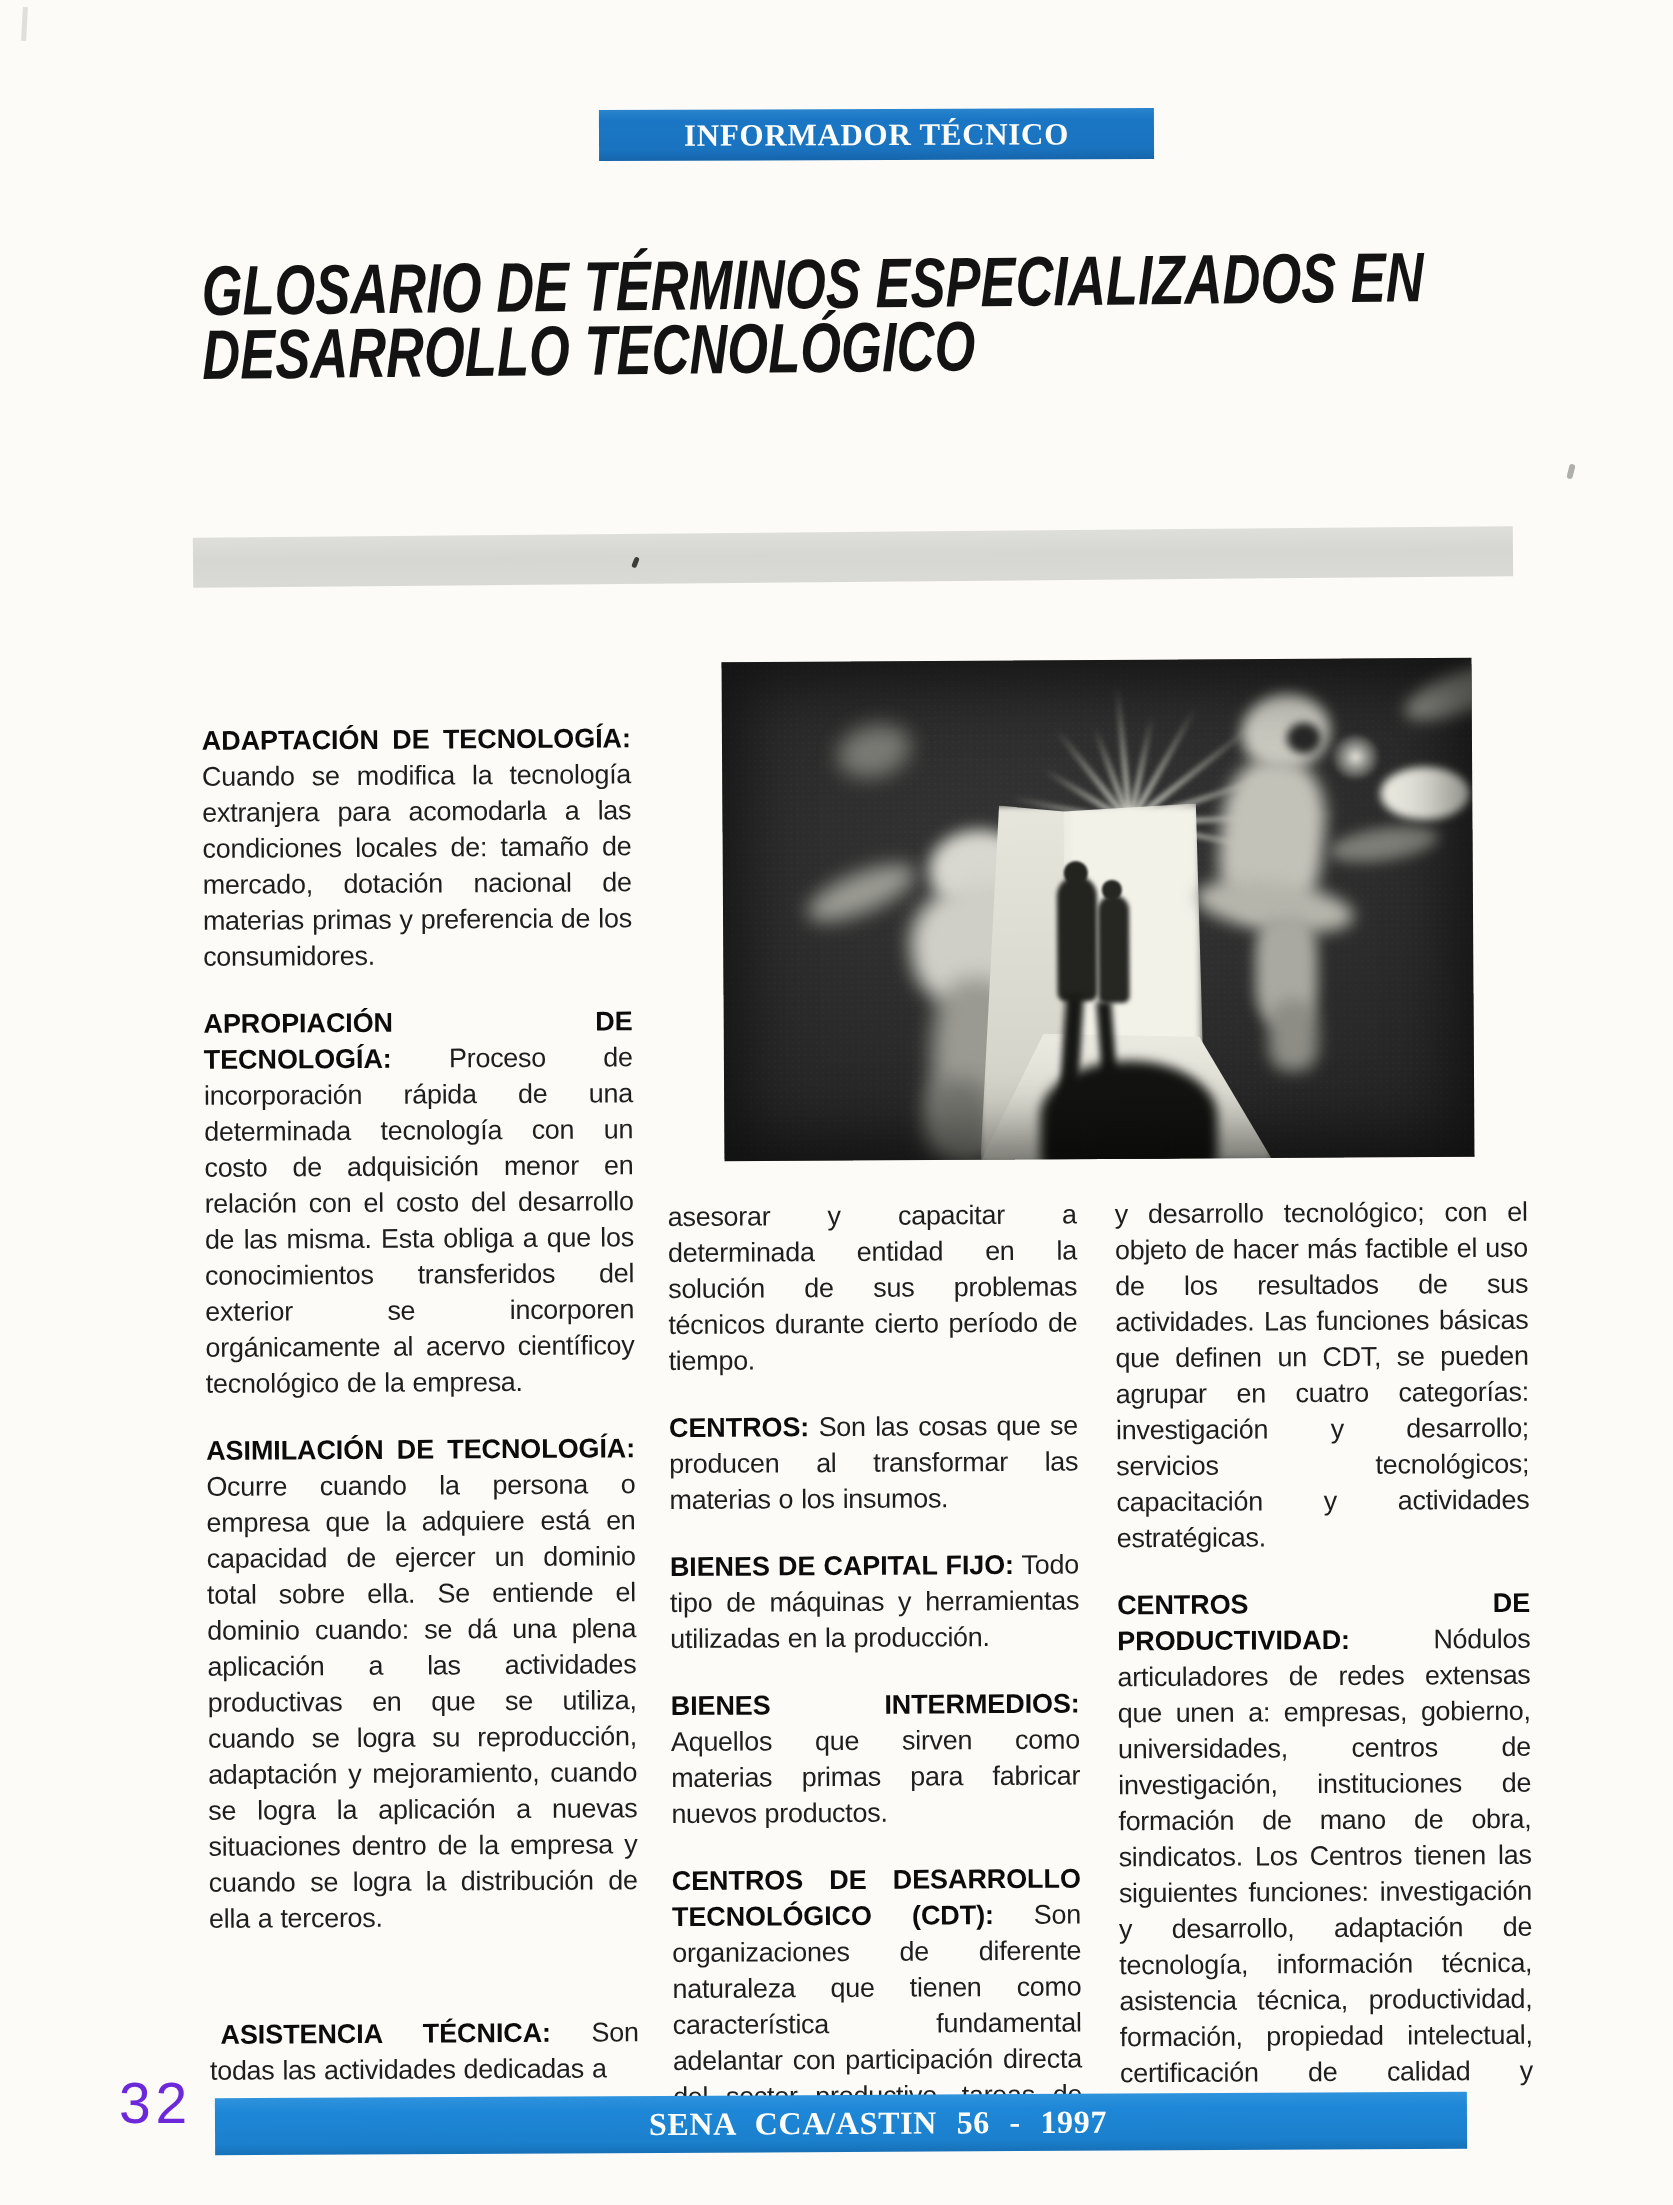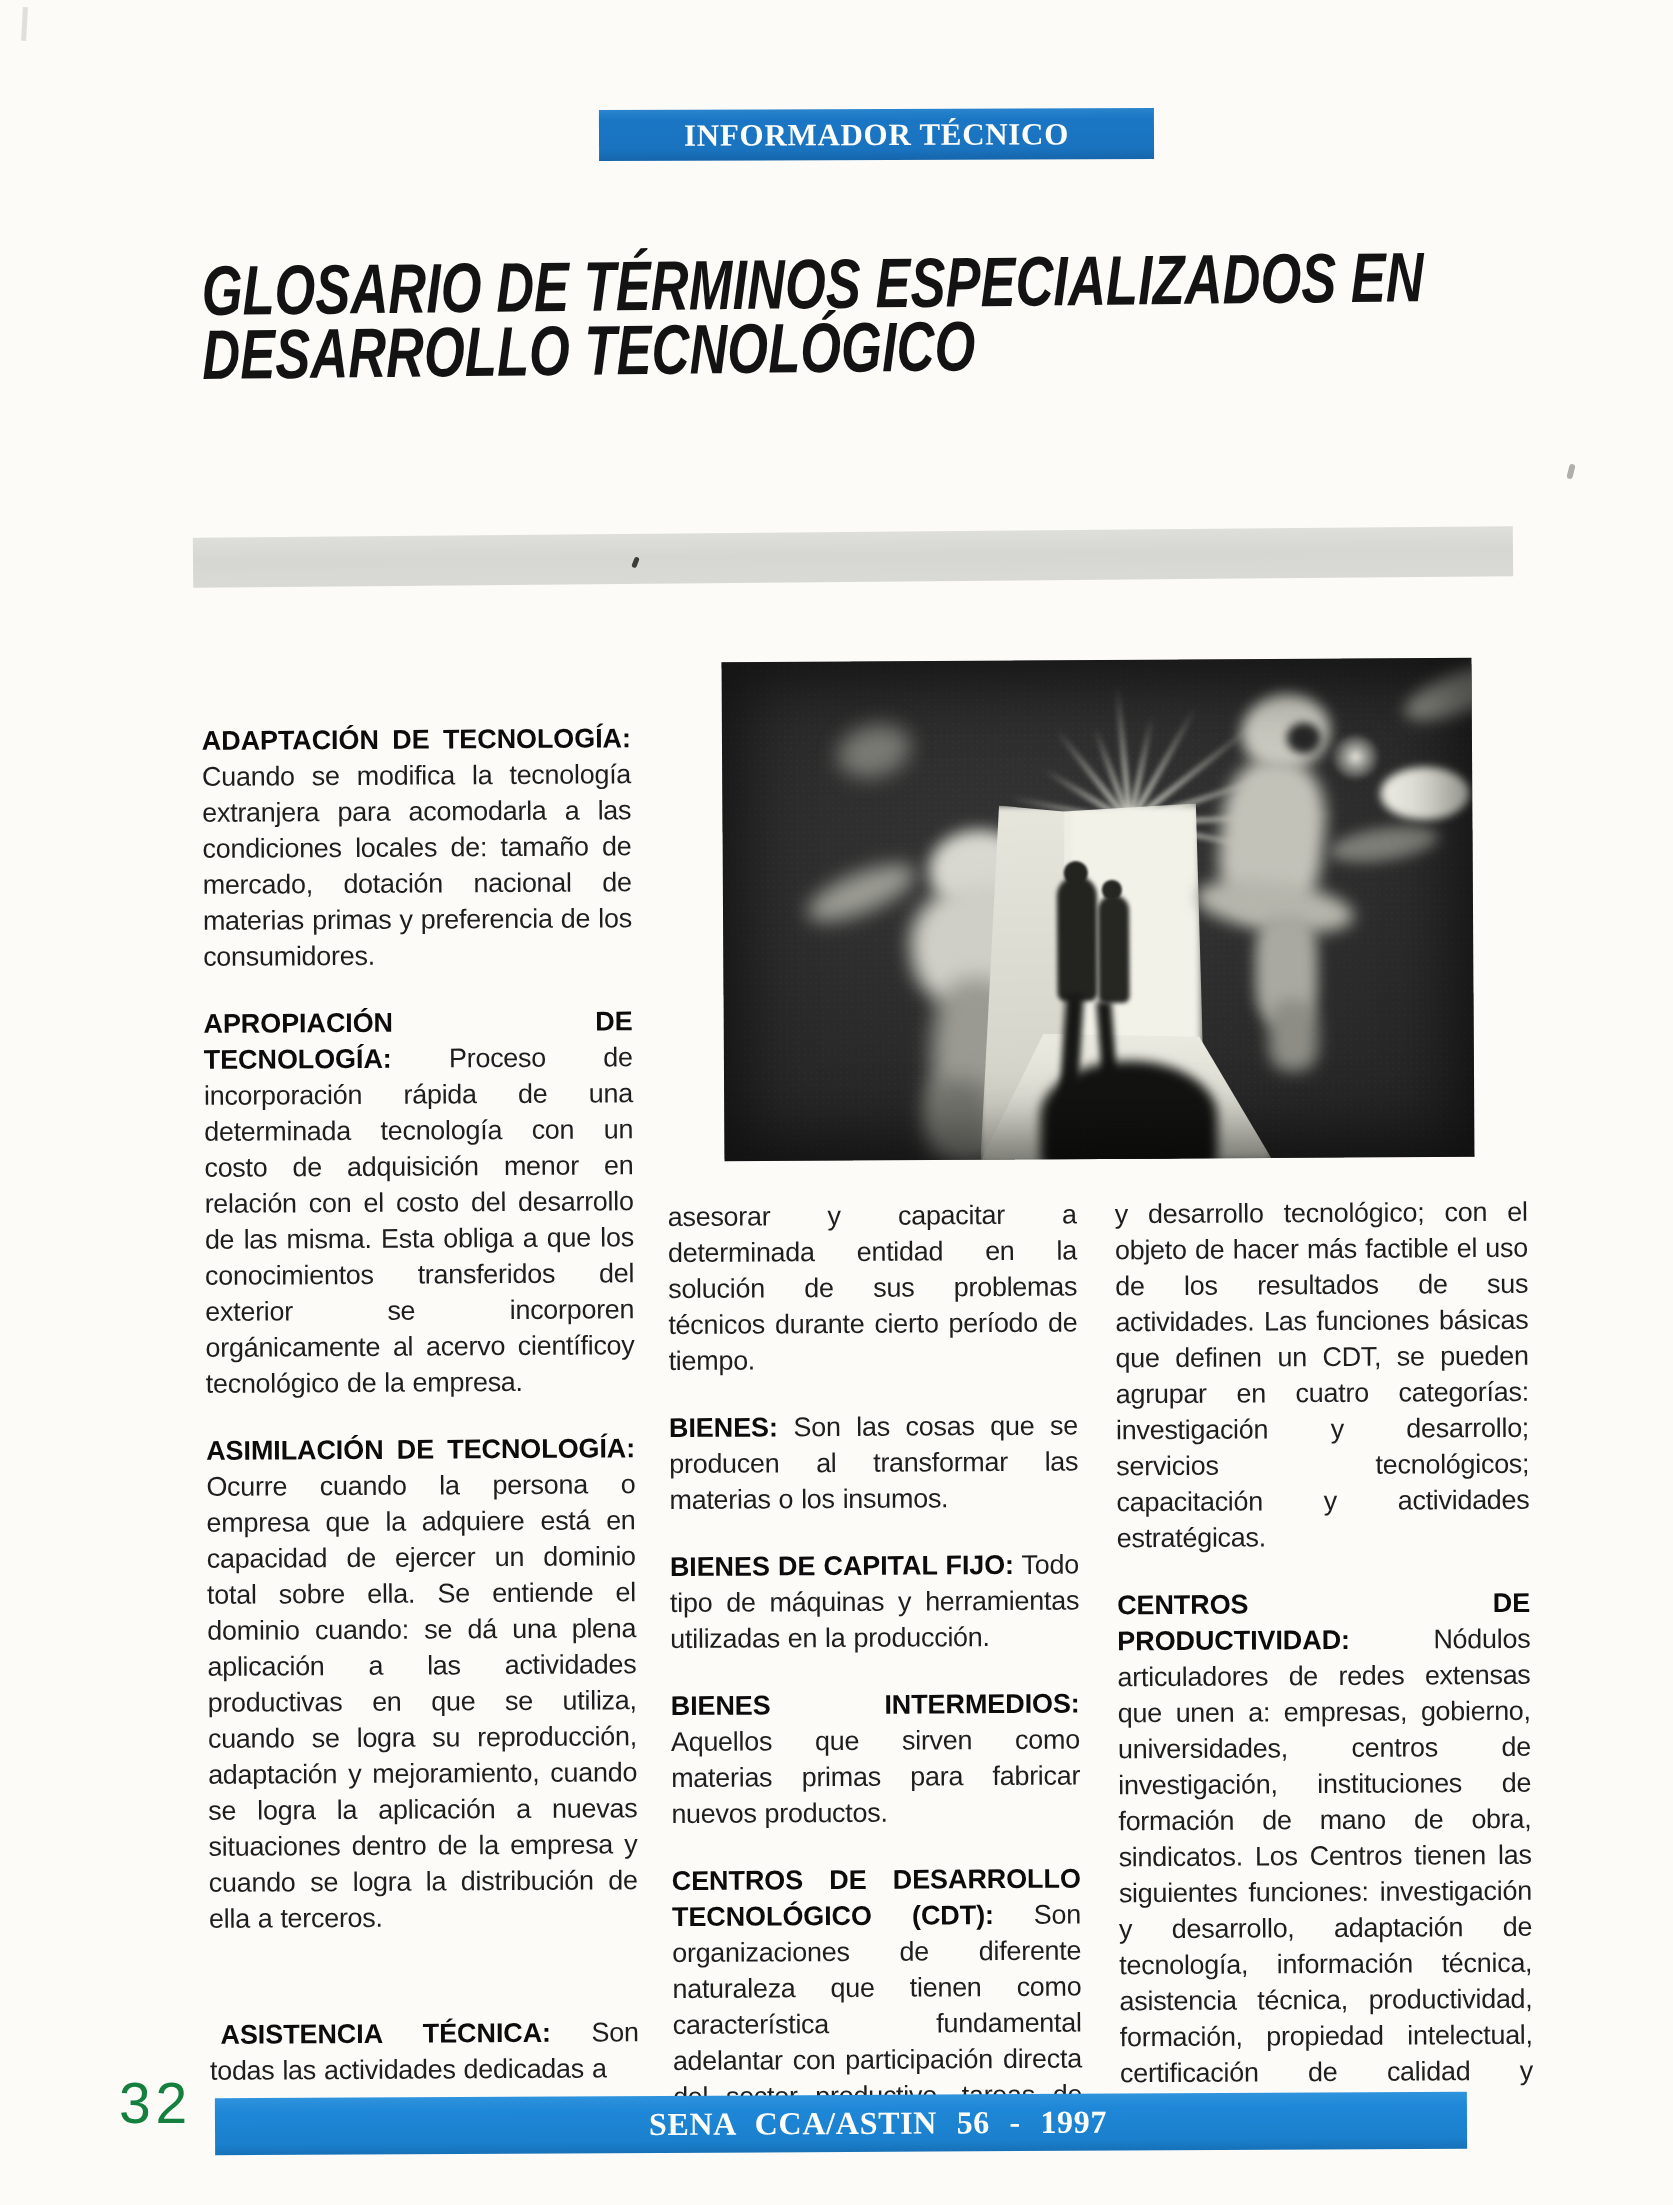--- a/index.html
+++ b/index.html
@@ -113,21 +113,21 @@
   .col{position:absolute;text-align:justify;}
   .col1{left:204px;top:719px;width:429px;}
   .col2{left:667px;top:1198px;width:409px;}
   .col3{left:1114px;top:1198px;width:413px;}
   .entry{margin:0 0 31px 0;font-size:27px;line-height:36px;letter-spacing:-0.3px;
     color:#1e1e1e;word-spacing:0.7px;}
   .entry .term{font-weight:700;color:#0c0c0c;letter-spacing:-0.1px;}
   .entry-asistencia{margin-top:80px;text-indent:10.8px;}
   
   .page-number{position:absolute;left:119px;top:2070px;font-size:57px;font-weight:400;
-    color:#15803d;letter-spacing:4.7px;}
+    color:#6d28d9;letter-spacing:4.7px;}
   .banner-bottom{
     position:absolute;left:215px;top:2095px;width:1252px;height:57px;
     background:linear-gradient(180deg,#2f93dd 0%,#1e87d7 25%,#1b80cd 80%,#1671b8 100%);
     transform:rotate(-0.3deg);
     display:flex;align-items:center;justify-content:center;
   }
   .banner-bottom-text{
     font-family:"Liberation Serif", serif;font-weight:700;font-size:32px;color:#fdfdfa;
     letter-spacing:0.7px;word-spacing:10.8px;transform:translateX(37px);
   }
@@ -203,21 +203,21 @@
 
     <section class="col col1">
       <p class="entry"><b class="term">ADAPTACIÓN DE TECNOLOGÍA:</b> <span class="def">Cuando se modifica la tecnología extranjera para acomodarla a las condiciones locales de: tamaño de mercado, dotación nacional de materias primas y preferencia de los consumidores.</span></p>
       <p class="entry"><b class="term">APROPIACIÓN DE TECNOLOGÍA:</b> <span class="def">Proceso de incorporación rápida de una determinada tecnología con un costo de adquisición menor en relación con el costo del desarrollo de las misma. Esta obliga a que los conocimientos transferidos del exterior se incorporen orgánicamente al acervo científicoy tecnológico de la empresa.</span></p>
       <p class="entry"><b class="term">ASIMILACIÓN DE TECNOLOGÍA:</b> <span class="def">Ocurre cuando la persona o empresa que la adquiere está en capacidad de ejercer un dominio total sobre ella.  Se entiende el dominio cuando: se dá una plena aplicación a las actividades productivas en que se utiliza, cuando se logra su reproducción, adaptación y mejoramiento, cuando se logra la aplicación a nuevas situaciones dentro de la empresa y cuando se logra la distribución de ella a terceros.</span></p>
       <p class="entry entry-asistencia"><b class="term">ASISTENCIA TÉCNICA:</b> <span class="def">Son todas las actividades dedicadas a</span></p>
     </section>
 
     <section class="col col2">
       <p class="entry"><span class="def">asesorar y capacitar a determinada entidad en la solución de sus problemas técnicos durante cierto período de tiempo.</span></p>
-      <p class="entry"><b class="term">BIENES:</b> <span class="def">Son las cosas que se producen al transformar las materias o los insumos.</span></p>
+      <p class="entry"><b class="term">CENTROS:</b> <span class="def">Son las cosas que se producen al transformar las materias o los insumos.</span></p>
       <p class="entry"><b class="term">BIENES DE CAPITAL FIJO:</b> <span class="def">Todo tipo de máquinas y herramientas utilizadas en la producción.</span></p>
       <p class="entry"><b class="term">BIENES INTERMEDIOS:</b> <span class="def">Aquellos que sirven como materias primas para fabricar nuevos productos.</span></p>
       <p class="entry"><b class="term">CENTROS DE DESARROLLO TECNOLÓGICO (CDT):</b> <span class="def">Son organizaciones de diferente naturaleza que tienen como característica fundamental adelantar con participación directa del sector productivo, tareas de investigación</span></p>
     </section>
 
     <section class="col col3">
       <p class="entry"><span class="def">y desarrollo tecnológico; con el objeto de hacer más factible el uso de los resultados de sus actividades. Las funciones básicas que definen un CDT, se pueden agrupar en cuatro categorías: investigación y desarrollo; servicios tecnológicos; capacitación y actividades estratégicas.</span></p>
       <p class="entry"><b class="term">CENTROS DE PRODUCTIVIDAD:</b> <span class="def">Nódulos articuladores de redes extensas que unen a: empresas, gobierno, universidades, centros de investigación, instituciones de formación de mano de obra, sindicatos.  Los Centros tienen las siguientes funciones: investigación y desarrollo, adaptación de tecnología, información técnica, asistencia técnica, productividad, formación, propiedad intelectual, certificación de calidad y metrología.</span></p>
     </section>
 

